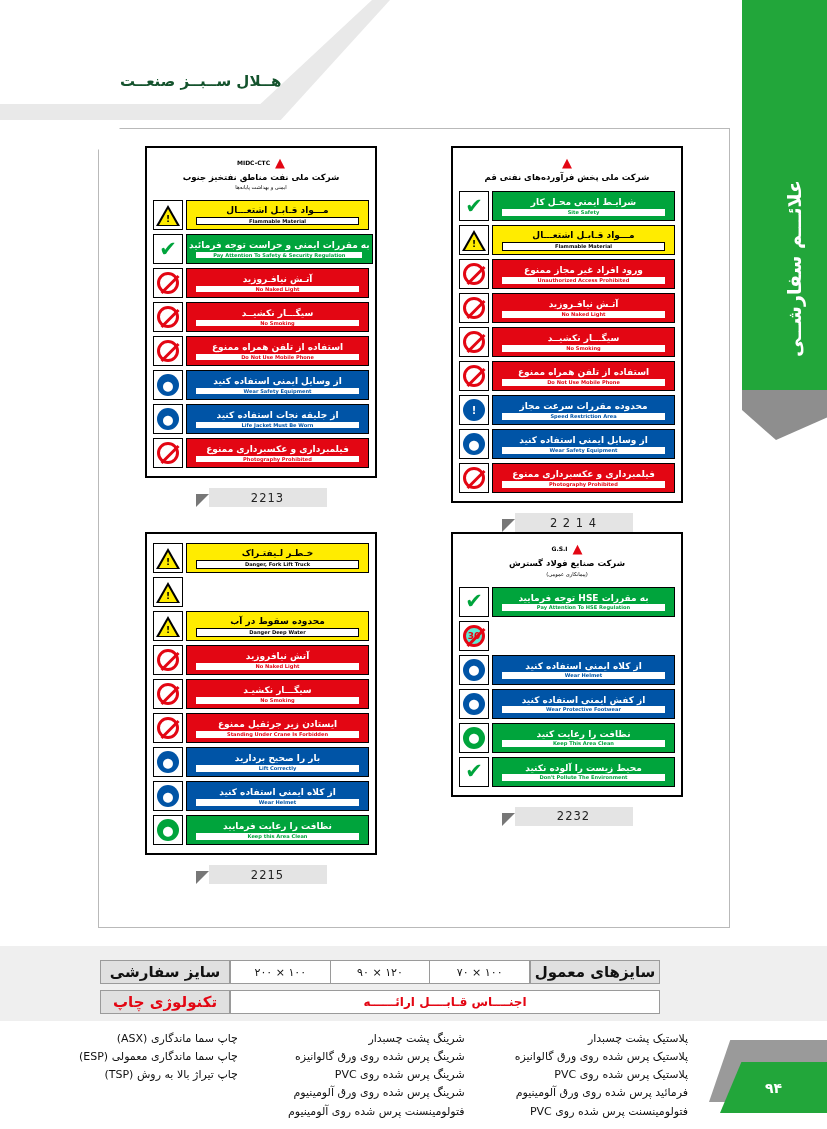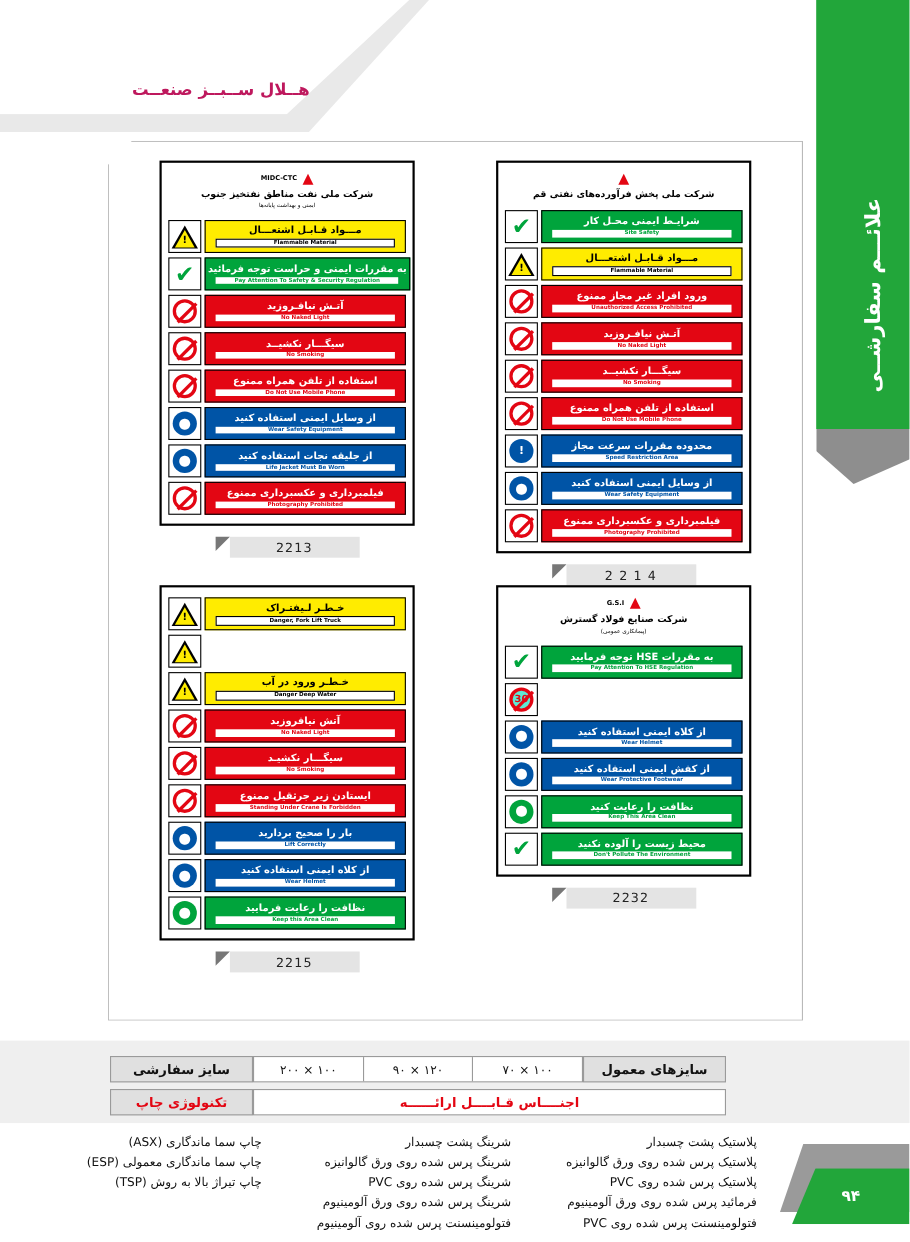--- a/index.html
+++ b/index.html
@@ -20,21 +20,21 @@
     z-index:0;
   }
   .corner-top-inner {
     position:absolute; left:0; top:0; width:372px; height:104px;
     background:#ffffff;
     clip-path: polygon(0 0, 100% 0, 70% 100%, 0 100%);
     z-index:1;
   }
   .brand {
     position:absolute; left:120px; top:72px; z-index:3;
-    font-size:15px; font-weight:bold; color:#be185d; letter-spacing:1px;
+    font-size:15px; font-weight:bold; color:#14532d; letter-spacing:1px;
     direction: rtl;
   }
 
   
   .side-tab {
     position:absolute; right:0; top:0; width:85px; height:390px;
     background:#22a63a; z-index:2;
   }
   .side-tab-shadow {
     position:absolute; right:0; top:390px; width:85px; height:50px;
@@ -122,40 +122,40 @@
     background:#e30613; transform:rotate(-45deg);
   }
   .circ-blue { background:#0054a6; }
   .circ-green{ background:#00a43c; }
   .circ-num { font-size:9px; }
   .check { color:#00a43c; font-size:21px; font-weight:bold; line-height:1; }
   .glyph { font-size:13px; }
 
   
   .caption {
-    margin-top:10px; display:flex; align-items:flex-start; gap:0;
+    margin-top:10px; display:flex; align-items:flex-end; gap:0;
   }
   .cap-arrow {
     width:0;height:0;border-top:13px solid #777; border-right:13px solid transparent;
   }
   .cap-box {
     width:118px; height:19px; background:#e4e4e4; border:none;
     display:flex; align-items:center; justify-content:center;
     font-size:11.5px; color:#222; letter-spacing:1px;
   }
 
   
   .specs { position:absolute; left:0; top:946px; width:827px; height:183px; z-index:4; }
   .specs-bg { position:absolute; left:0; top:0; width:827px; height:75px; background:#efefef; }
   .spec-table { position:absolute; left:100px; top:14px; width:560px; }
   .spec-row { display:flex; direction:rtl; margin-bottom:6px; }
   .spec-label {
     width:130px; height:24px; background:#e0e0e0; border:1px solid #9a9a9a;
     display:flex; align-items:center; justify-content:center;
-    font-size:12px; color:#111; font-weight:bold;
+    font-size:15px; color:#111; font-weight:bold;
   }
   .spec-cells { flex:1; display:flex; border:1px solid #9a9a9a; height:24px; background:#fff; }
   .spec-cell { flex:1; display:flex; align-items:center; justify-content:center;
     font-size:11px; color:#111; border-left:1px solid #9a9a9a; }
   .spec-cell:last-child { border-left:none; }
   .spec-wide { flex:1; display:flex; align-items:center; justify-content:center;
     border:1px solid #9a9a9a; height:24px; background:#fff;
     font-size:12px; font-weight:bold; color:#e30613; letter-spacing:1px; }
   .spec-label-red { color:#e30613; }
 
@@ -399,21 +399,21 @@
               </span>
             </div>
           </div>
           <div class="row">
             <div class="pic">
               <span class="tri-frame">
                 <span class="tri-mark">!</span>
               </span>
             </div>
             <div class="txt c-yellow">
-              <div class="fa">خـطـر ورود در آب</div>
+              <div class="fa">محدوده سقوط در آب</div>
               <div class="en">Danger Deep Water</div>
             </div>
           </div>
           <div class="row">
             <div class="pic">
               <span class="circ circ-red"></span>
             </div>
             <div class="txt c-red">
               <div class="fa">آتش نیافروزید</div>
               <div class="en">No Naked Light</div>

